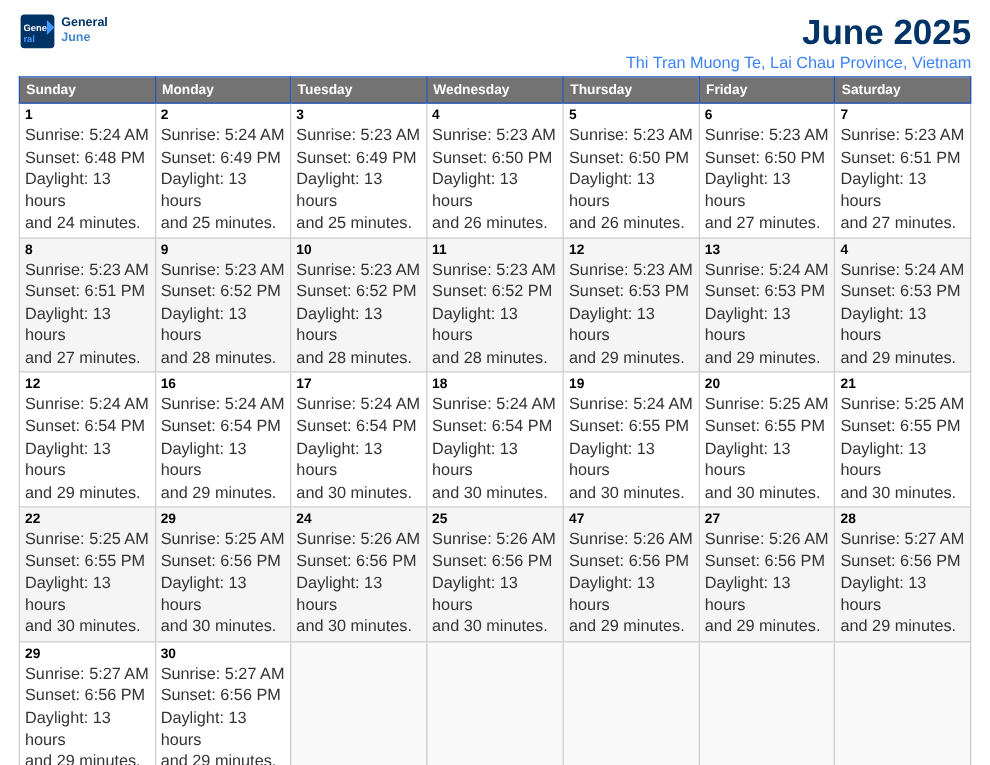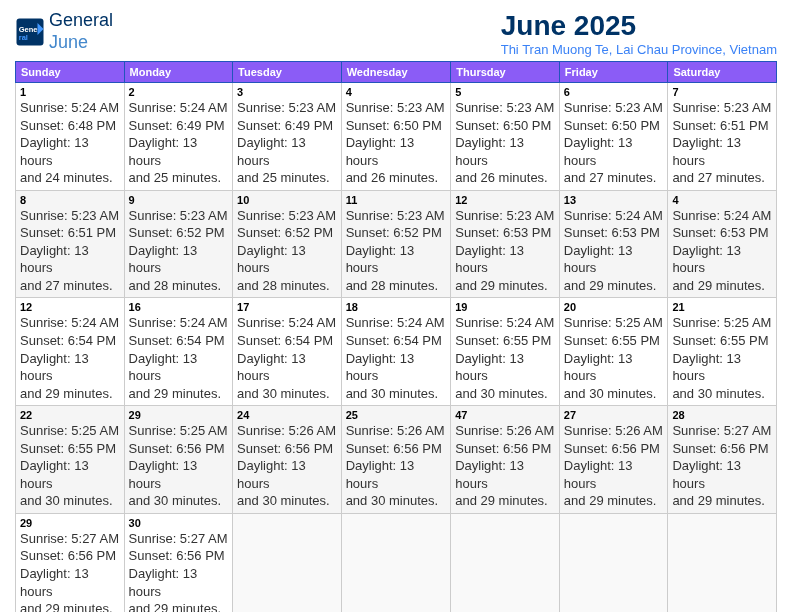--- a/index.html
+++ b/index.html
@@ -20,47 +20,48 @@
       justify-content: space-between;
       align-items: flex-start;
       margin-bottom: 4px;
     }
     .logo {
       display: flex;
       align-items: center;
       gap: 4px;
     }
     .logo-text {
-      font-size: 18px;
+      font-size: 10px;
       color: #003366;
-      font-weight: normal;
+      font-weight: bold;
       line-height: 1.2;
     }
     .logo-icon {
       width: 30px;
       height: 30px;
     }
     .title-block {
+      text-align: right;
     }
     .main-title {
       font-size: 28px;
       color: #003366;
       font-weight: bold;
     }
     .subtitle {
       font-size: 13px;
       color: #3b82f6;
     }
     .calendar {
       width: 100%;
       border-collapse: collapse;
       font-size: 10px;
     }
     .calendar th {
-      background: #8b5cf6;
+      background: #737373;
       color: #fff;
       text-align: left;
       padding: 4px 5px;
       font-size: 11px;
       font-weight: bold;
       border: 1px solid #2255bb;
     }
     .calendar td {
       border: 1px solid #ccc;
       vertical-align: top;

